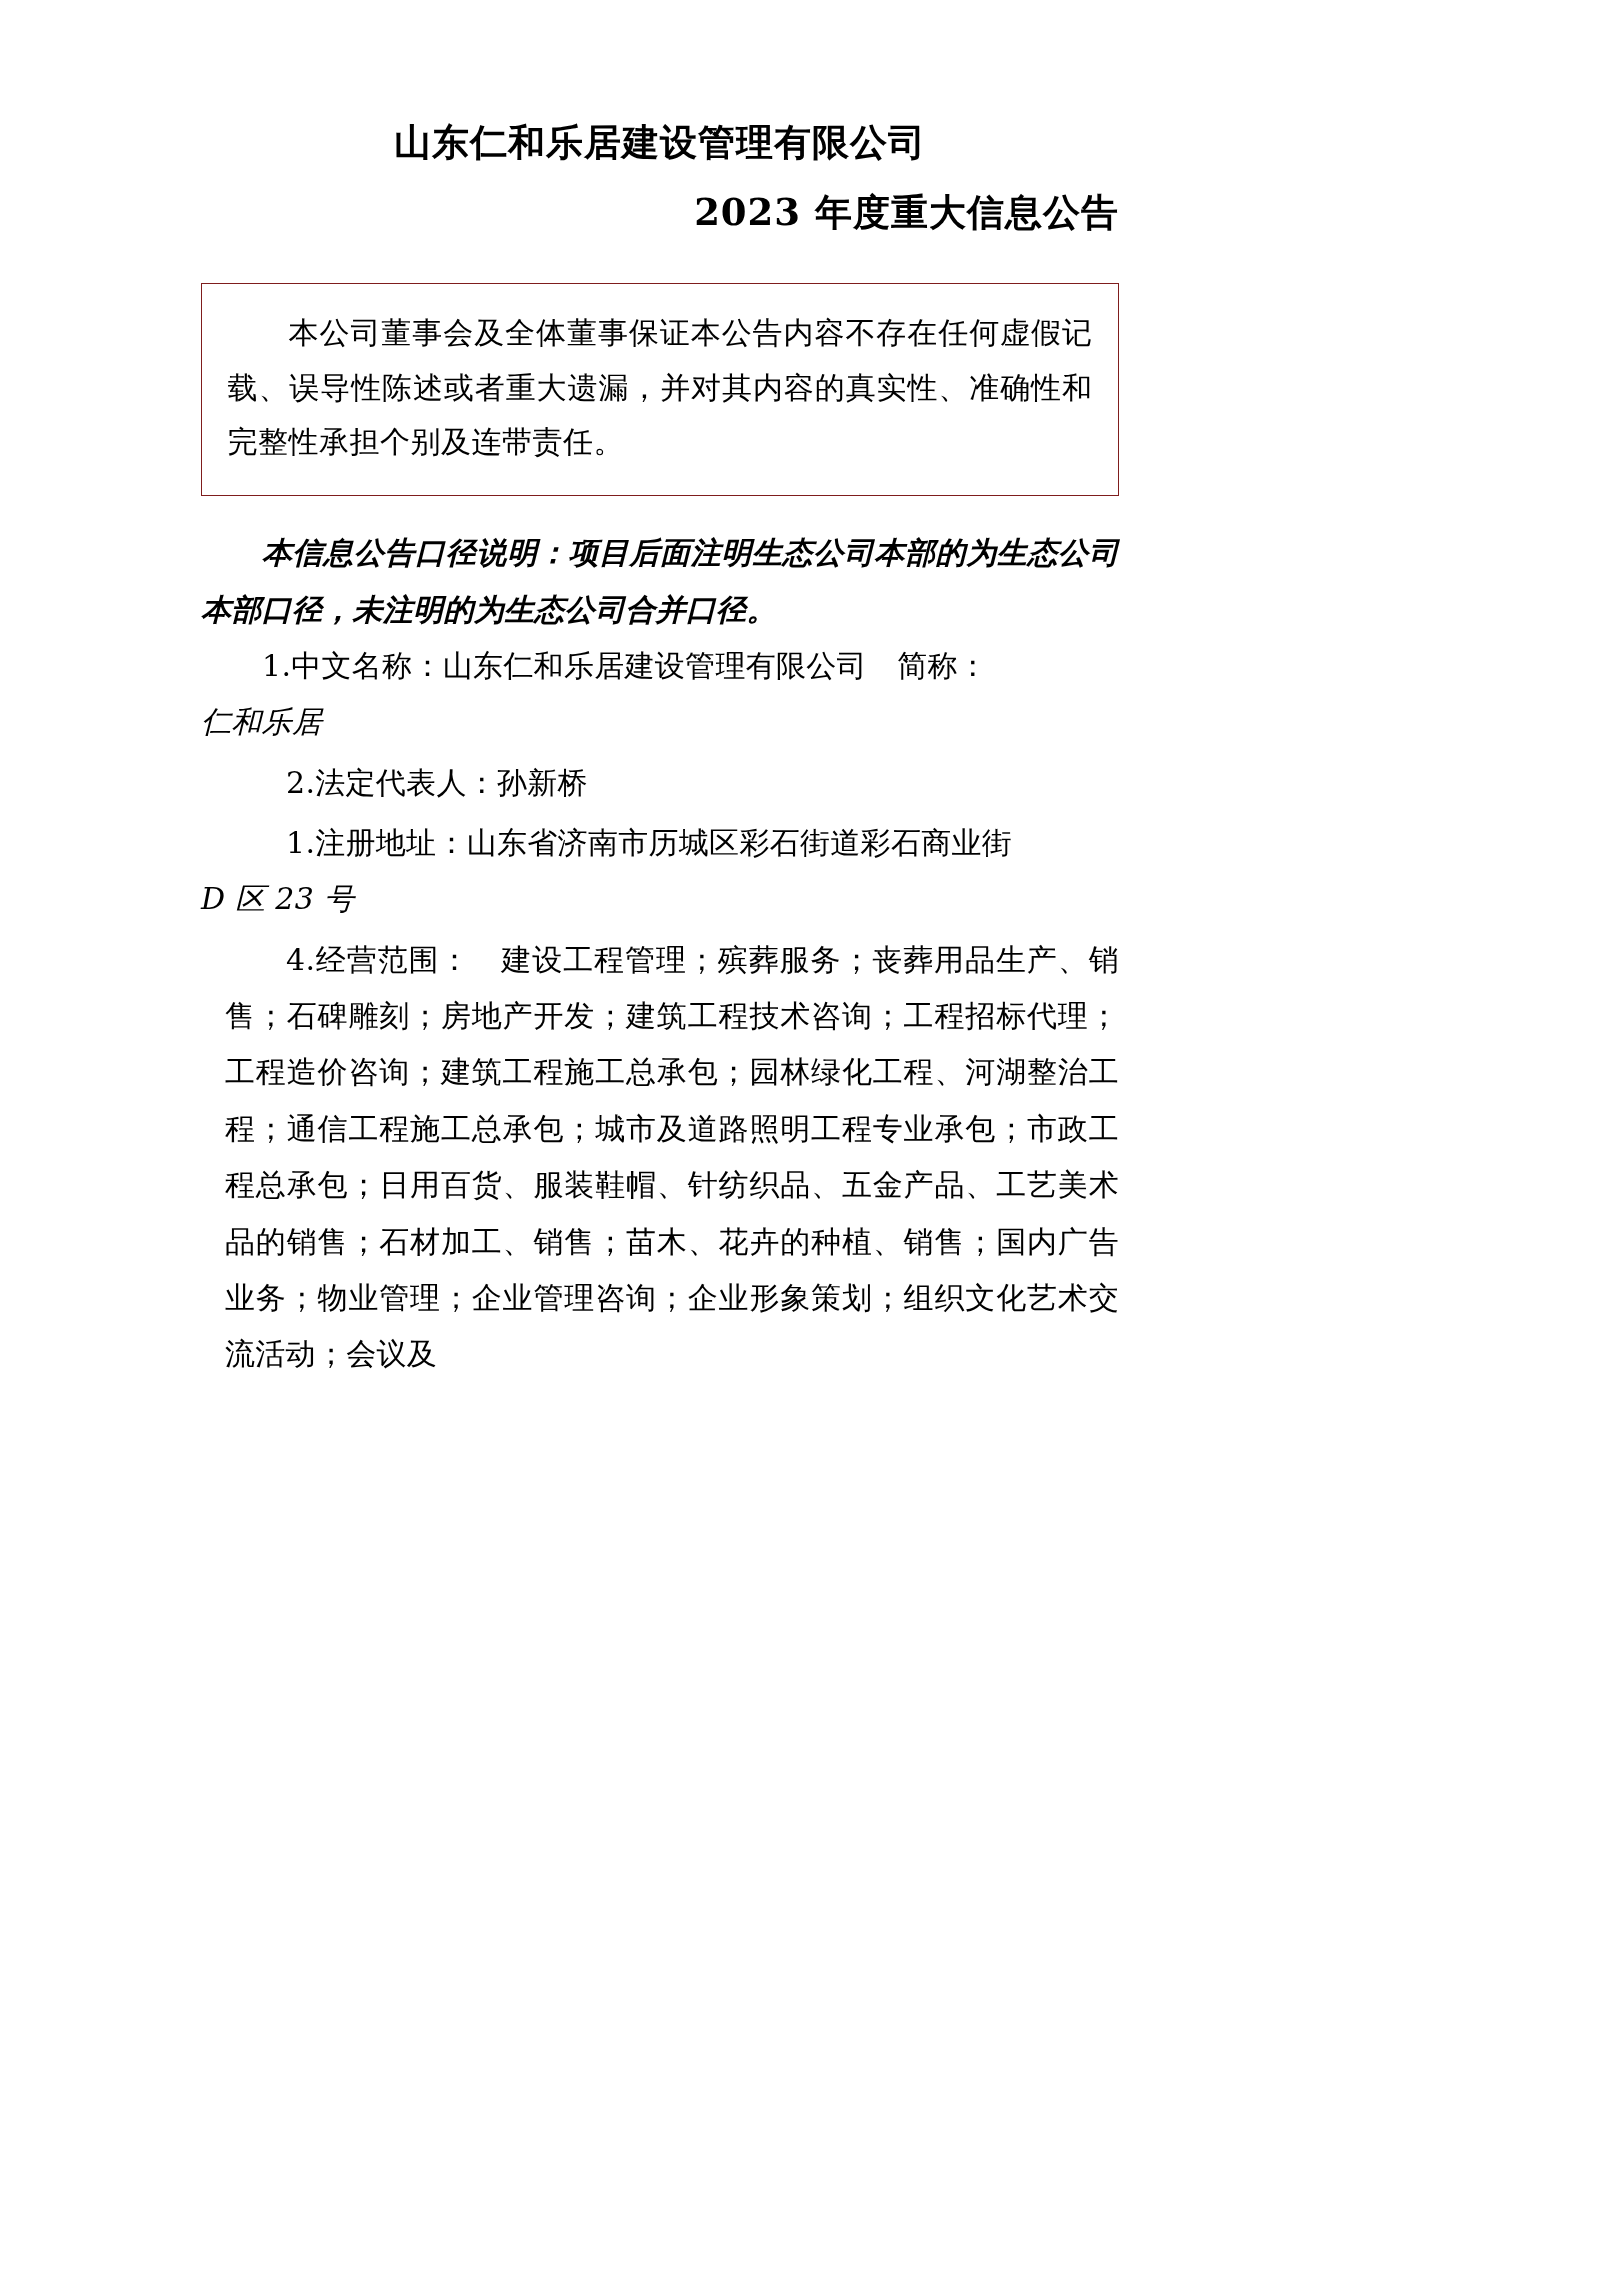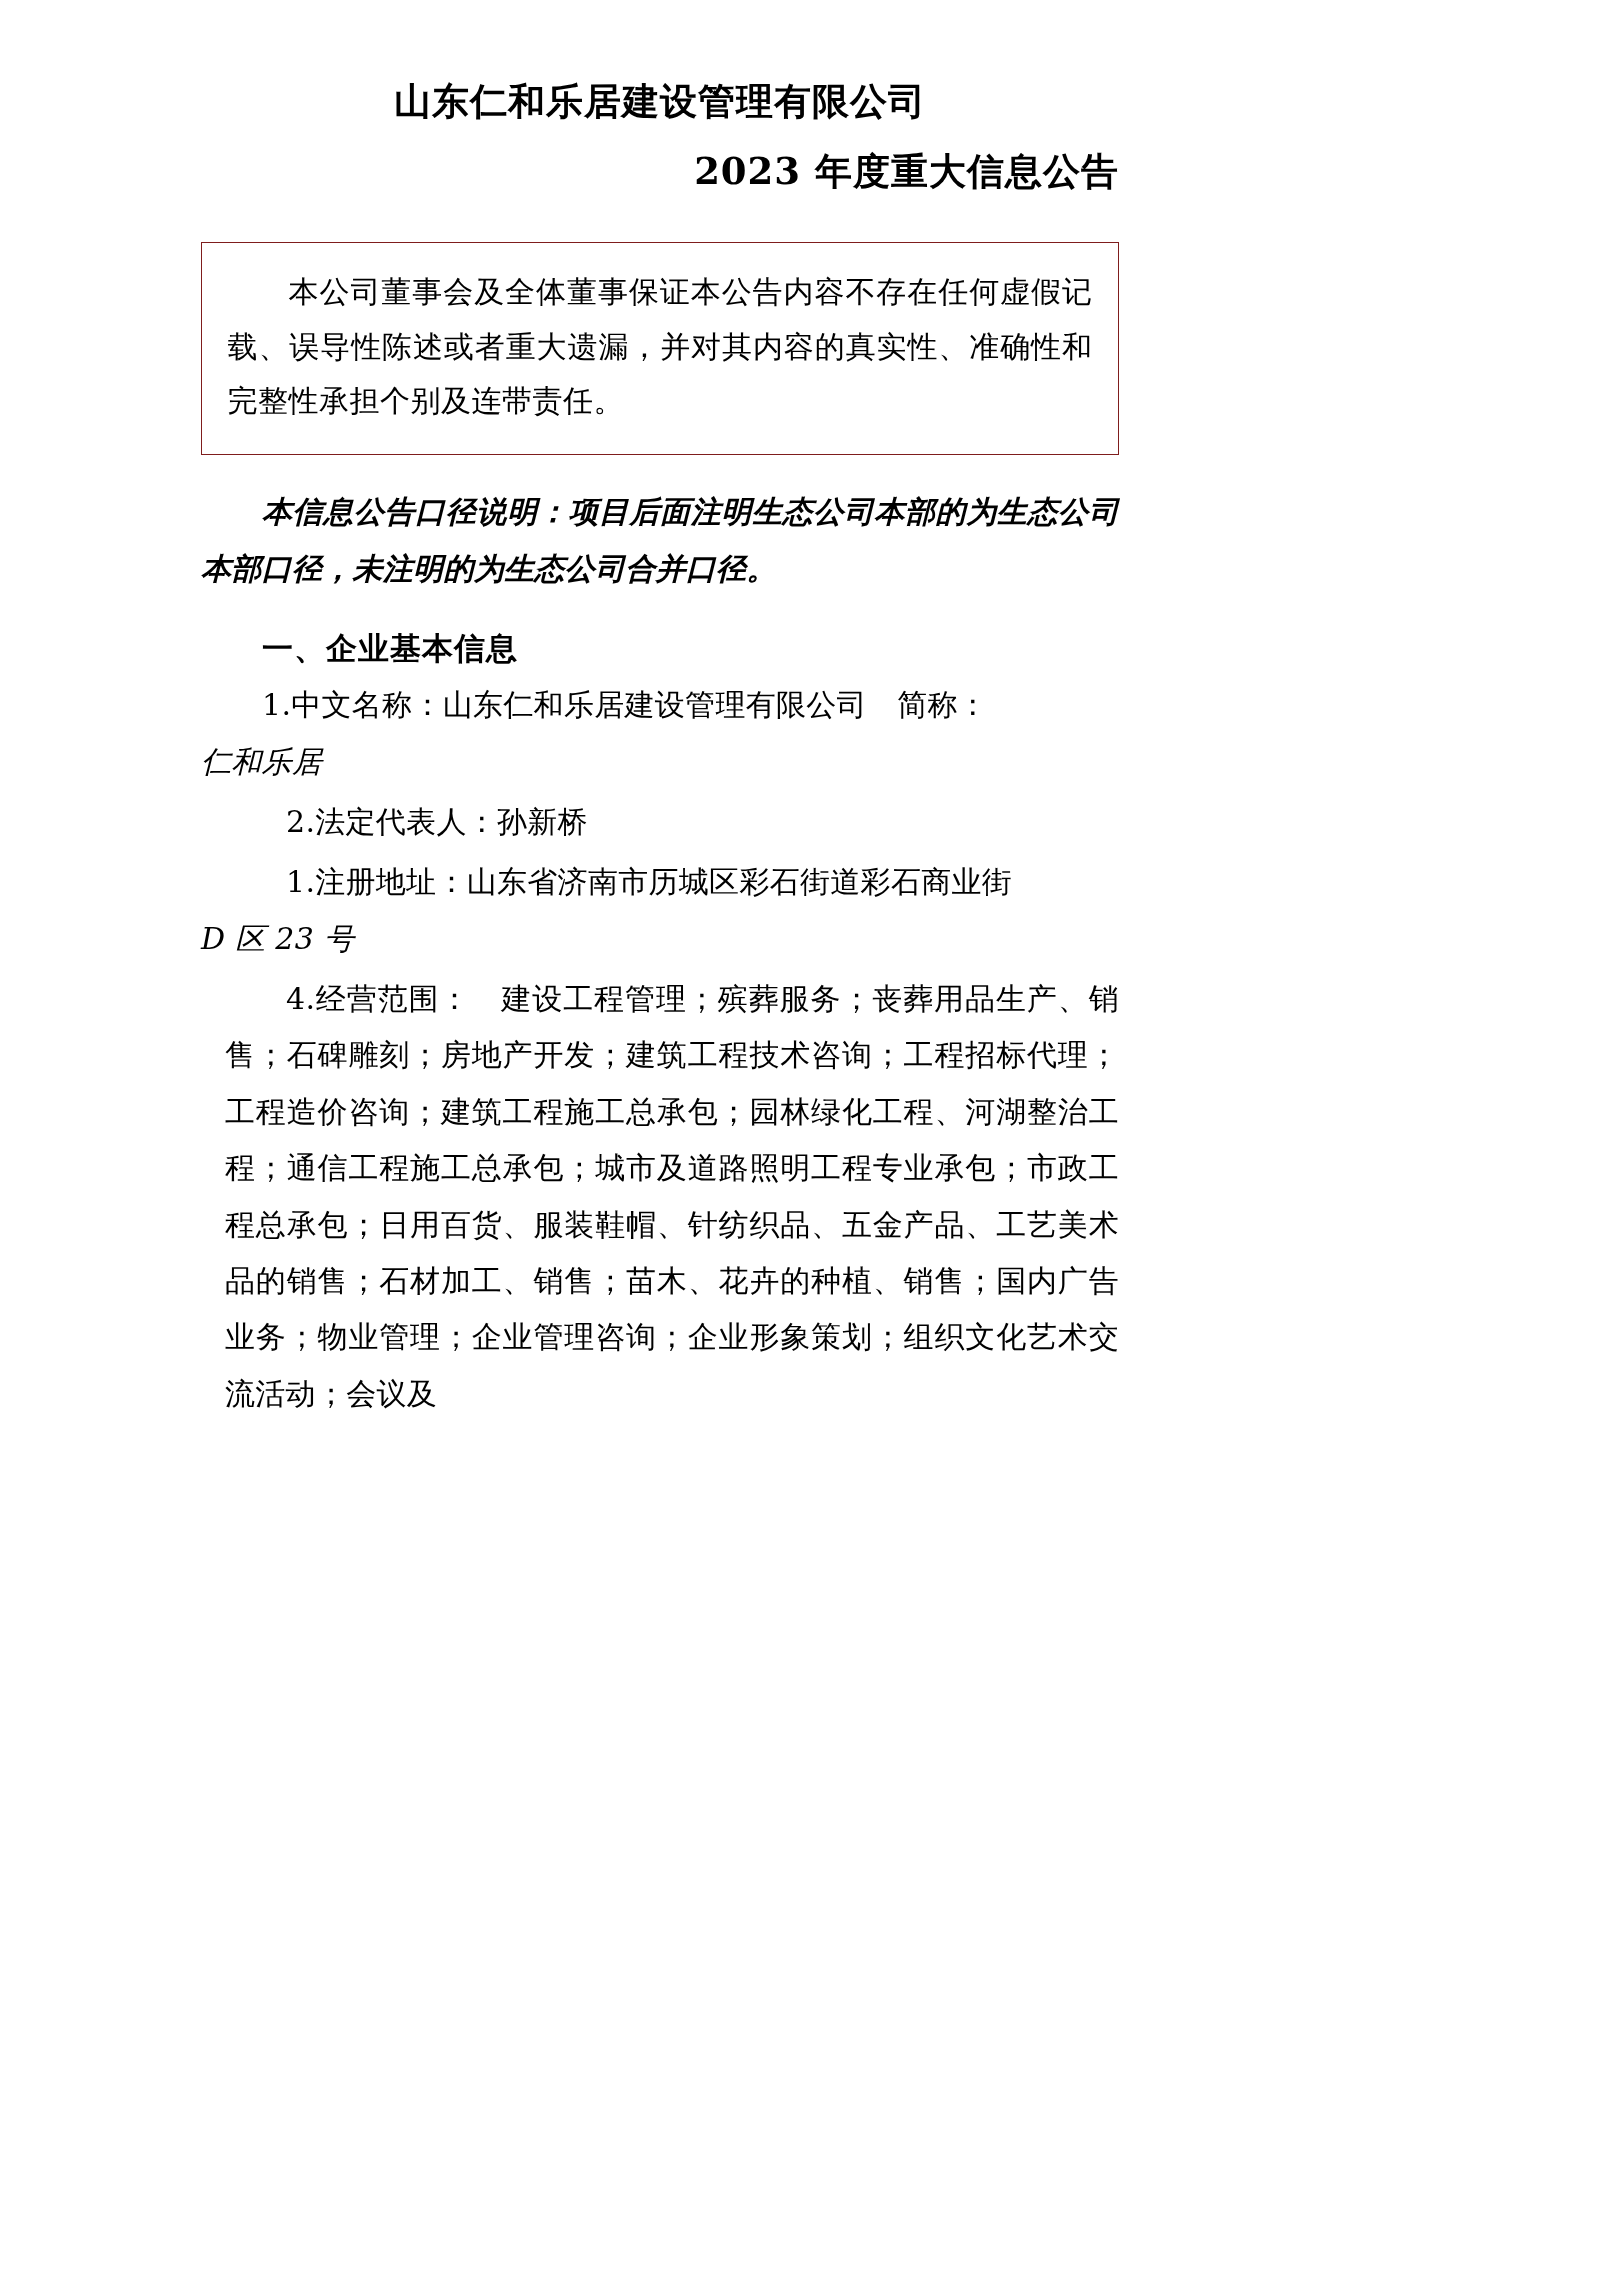--- a/index.html
+++ b/index.html
@@ -12,21 +12,21 @@
     height: 2293px;
     font-family: "DejaVu Serif", "Liberation Serif", serif;
     color: #000000;
     position: relative;
     overflow: hidden;
   }
   .page {
     box-sizing: border-box;
     width: 1320px;
     min-height: 2293px;
-    padding: 73px 201px 0 201px;
+    padding: 114px 201px 0 201px;
   }
   .doc-title {
     text-align: center;
     font-weight: bold;
     font-size: 37px;
     line-height: 1.55;
     letter-spacing: 1px;
   }
   .doc-title-line2 {
     text-align: right;
@@ -95,21 +95,20 @@
 
   <div class="doc-title">山东仁和乐居建设管理有限公司</div>
   <div class="doc-title-line2">2023 年度重大信息公告</div>
 
   <div class="notice-box">
     <div class="notice-text">本公司董事会及全体董事保证本公告内容不存在任何虚假记载、误导性陈述或者重大遗漏，并对其内容的真实性、准确性和完整性承担个别及连带责任。</div>
   </div>
 
   <div class="para para-indent bold-lead">本信息公告口径说明：项目后面注明生态公司本部的为生态公司本部口径，未注明的为生态公司合并口径。</div>
 
-  <div class="section-head">一、企业基本信息</div>
 
   <div class="item">1.中文名称：山东仁和乐居建设管理有限公司　简称：</div>
   <div class="item-cont">仁和乐居</div>
 
   <div class="item gap-sm">2.法定代表人：孙新桥</div>
 
   <div class="item gap-sm">1.注册地址：山东省济南市历城区彩石街道彩石商业街</div>
   <div class="item-cont">D 区 23 号</div>
 
   <div class="item gap-sm"><span>4.经营范围：</span><span>　</span><span>建设工程管理；殡葬服务；丧葬用品生产、销售；石碑雕刻；房地产开发；建筑工程技术咨询；工程招标代理；工程造价咨询；建筑工程施工总承包；园林绿化工程、河湖整治工程；通信工程施工总承包；城市及道路照明工程专业承包；市政工程总承包；日用百货、服装鞋帽、针纺织品、五金产品、工艺美术品的销售；石材加工、销售；苗木、花卉的种植、销售；国内广告业务；物业管理；企业管理咨询；企业形象策划；组织文化艺术交流活动；会议及</span></div>

